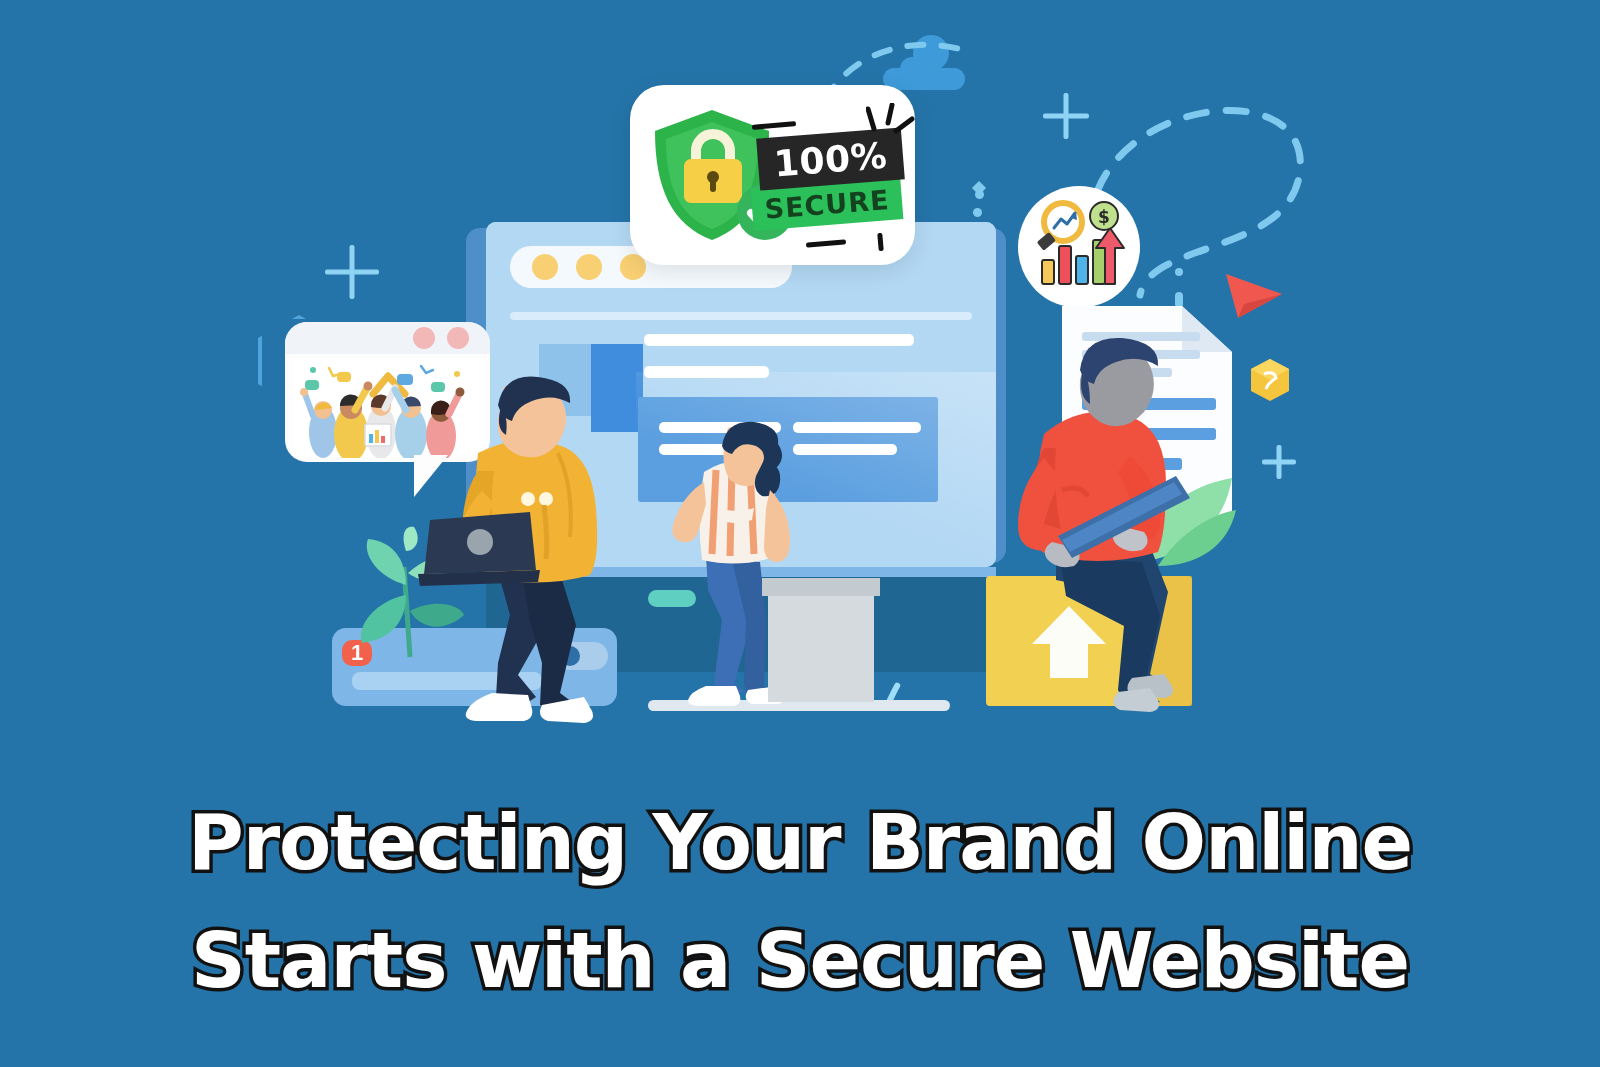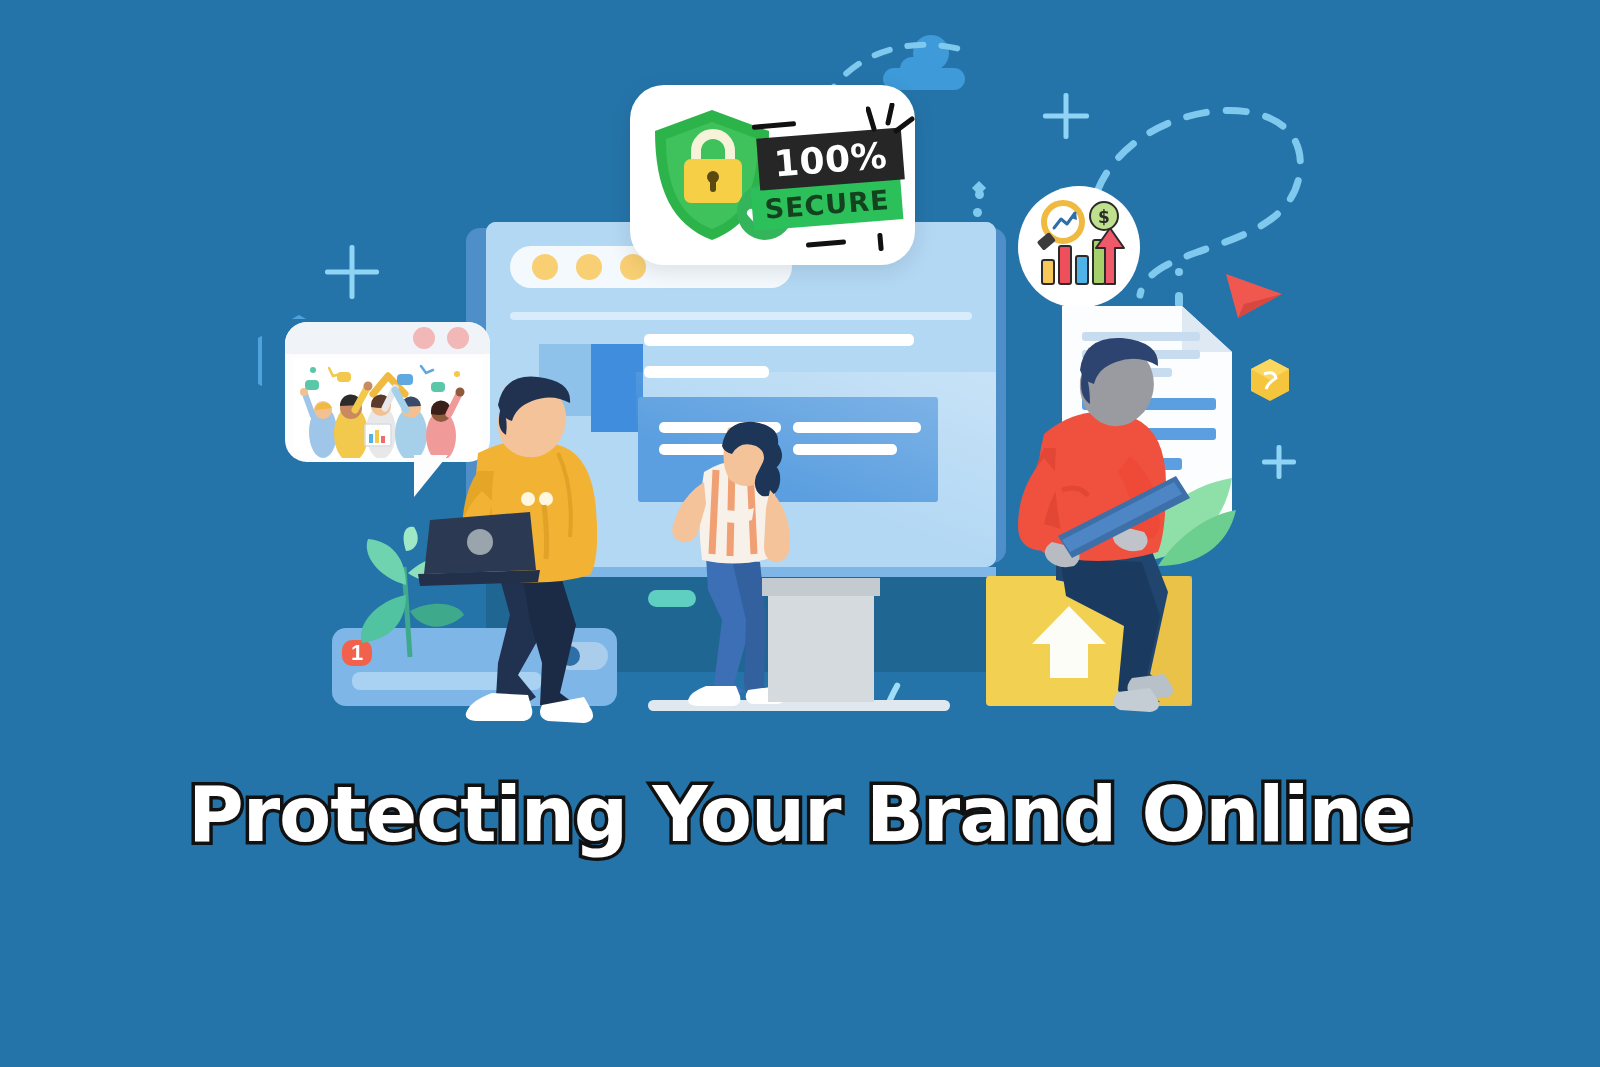--- a/index.html
+++ b/index.html
@@ -68,21 +68,21 @@
   .pedestal-top{position:absolute;background:#c3cbd1;}
   
   #title{
     position:absolute;left:0;right:0;text-align:center;
     font-family:"DejaVu Sans",sans-serif;
     font-weight:bold;font-size:76px;line-height:1.18;
     color:#ffffff;letter-spacing:-1px;
     -webkit-text-stroke:7px #111;
     paint-order:stroke fill;
   }
-  #title .ln{display:block;}
+  #title .ln{display:block;margin-top:28px;}
 </style>
 </head>
 <body>
 
 <div id="stage" style="width: 1600px; height: 1067px; background: rgb(37, 116, 169);">
 
   <div class="plus" style="left:325px;top:245px;width:54px;height:54px;"></div>
   <div class="plus" style="left:1043px;top:93px;width:46px;height:46px;"></div>
   <div class="plus" style="left:1262px;top:445px;width:34px;height:34px;"></div>
 
@@ -380,15 +380,16 @@
 
     <path d="M52,212 q-12,8 -4,18 q10,10 26,6 q10,-8 2,-18 z" fill="#b8bcc2"></path>
     <path d="M120,196 q-12,8 -4,18 q10,10 26,6 q10,-8 2,-18 z" fill="#c0c4ca"></path>
 
     <path d="M58,206 L176,146 L190,168 L72,228 Z" fill="#3d6fa8"></path>
     <path d="M62,210 L174,152 L182,164 L70,222 Z" fill="#4e85c4"></path>
   </svg>
 
   <div id="title" style="top:770px;">
     <span class="ln">Protecting Your Brand Online</span>
+    <span class="ln">Starts with a Secure Website</span>
   </div>
 
 </div>
 
 </body></html>

